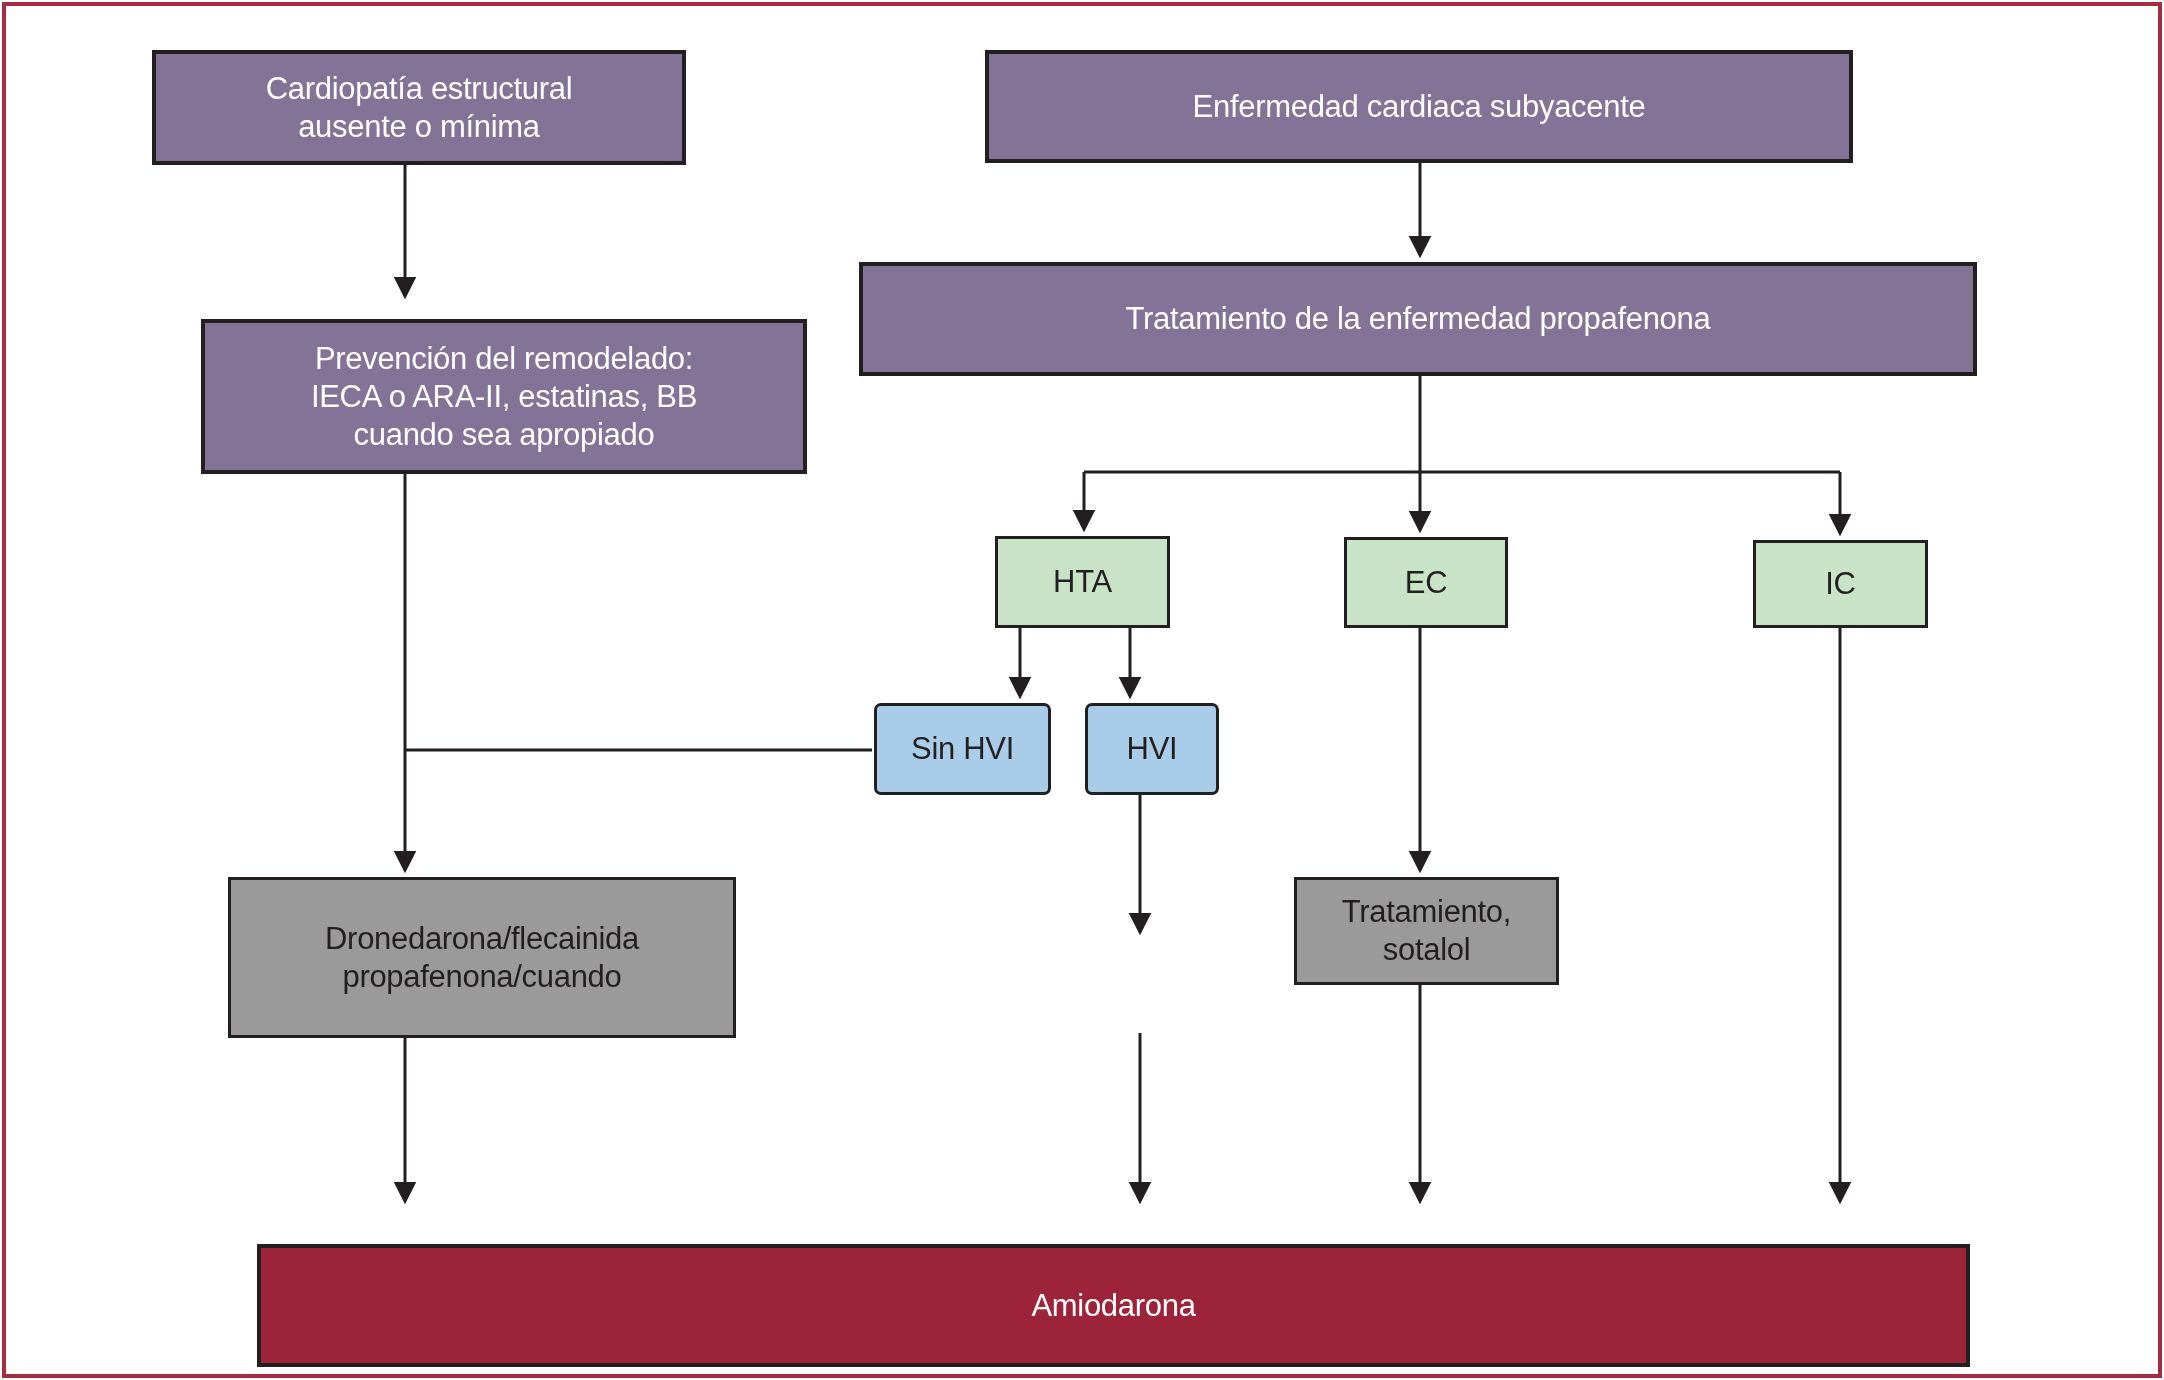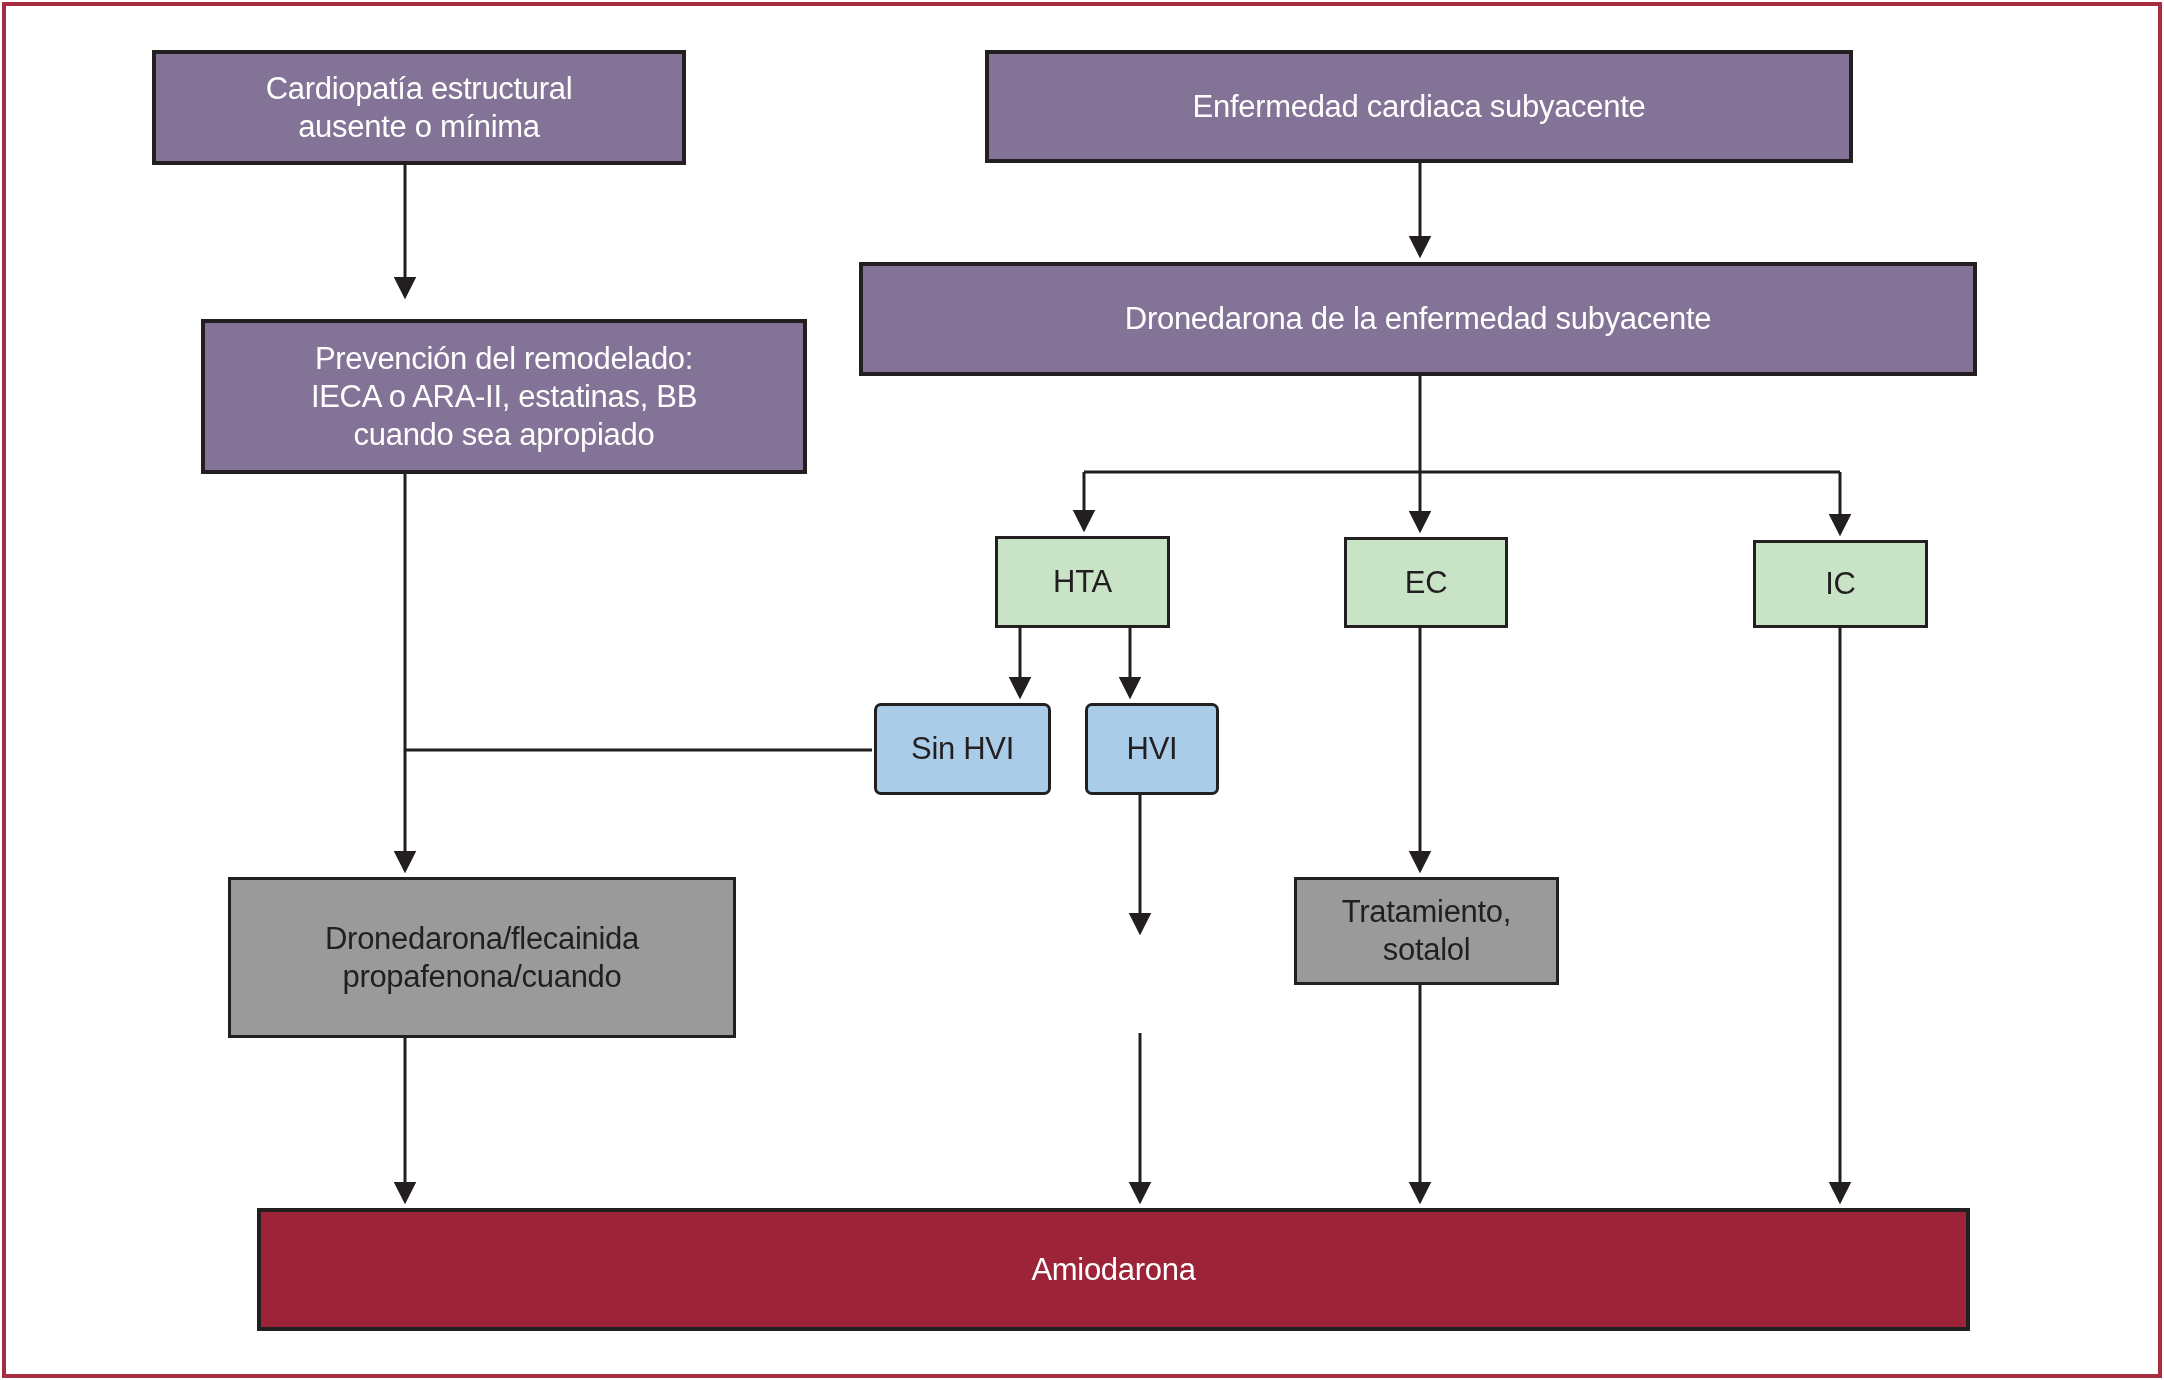--- a/index.html
+++ b/index.html
@@ -20,21 +20,21 @@
   .node{
     position:absolute;display:flex;align-items:center;justify-content:center;
     text-align:center;white-space:pre-line;box-sizing:border-box;
     font-size:31px;line-height:38px;letter-spacing:-0.3px;
     border:3px solid var(--line);color:var(--text-dark);
   }
   .node.purple{background:var(--purple);color:var(--text-light);border-width:4px;}
   .node.green{background:var(--green);}
   .node.blue{background:var(--blue);border-radius:7px;}
   .node.gray{background:var(--gray);}
-  .node.red{background:var(--red);color:var(--text-light);border-width:4px;}
+  .node.red{background:var(--red);color:var(--text-light);border-width:4px;margin-top:36px;}
 
   #node-cardiopatia{left:152px;top:50px;width:534px;height:115px;}
   #node-enfermedad{left:985px;top:50px;width:868px;height:113px;}
   #node-prevencion{left:201px;top:319px;width:606px;height:155px;}
   #node-tratamiento{left:859px;top:262px;width:1118px;height:114px;}
   #node-hta{left:995px;top:536px;width:175px;height:92px;}
   #node-ec{left:1344px;top:537px;width:164px;height:91px;}
   #node-ic{left:1753px;top:540px;width:175px;height:88px;}
   #node-sin-hvi{left:874px;top:703px;width:177px;height:92px;}
   #node-hvi{left:1085px;top:703px;width:134px;height:92px;}
@@ -74,21 +74,21 @@
       <path d="M1840,628 V1201" marker-end="url(#arr)"></path>
     </g>
   </svg>
 
   <div class="node purple" id="node-cardiopatia">Cardiopatía estructural
 ausente o mínima</div>
   <div class="node purple" id="node-enfermedad">Enfermedad cardiaca subyacente</div>
   <div class="node purple" id="node-prevencion">Prevención del remodelado:
 IECA o ARA-II, estatinas, BB
 cuando sea apropiado</div>
-  <div class="node purple" id="node-tratamiento">Dronedarona de la enfermedad subyacente</div>
+  <div class="node purple" id="node-tratamiento">Tratamiento de la enfermedad propafenona</div>
 
   <div class="node green" id="node-hta">HTA</div>
   <div class="node green" id="node-ec">EC</div>
   <div class="node green" id="node-ic">IC</div>
 
   <div class="node blue" id="node-sin-hvi">Sin HVI</div>
   <div class="node blue" id="node-hvi">HVI</div>
 
   <div class="node gray" id="node-dronedarona-flecainida">Dronedarona/flecainida
 propafenona/cuando</div>

